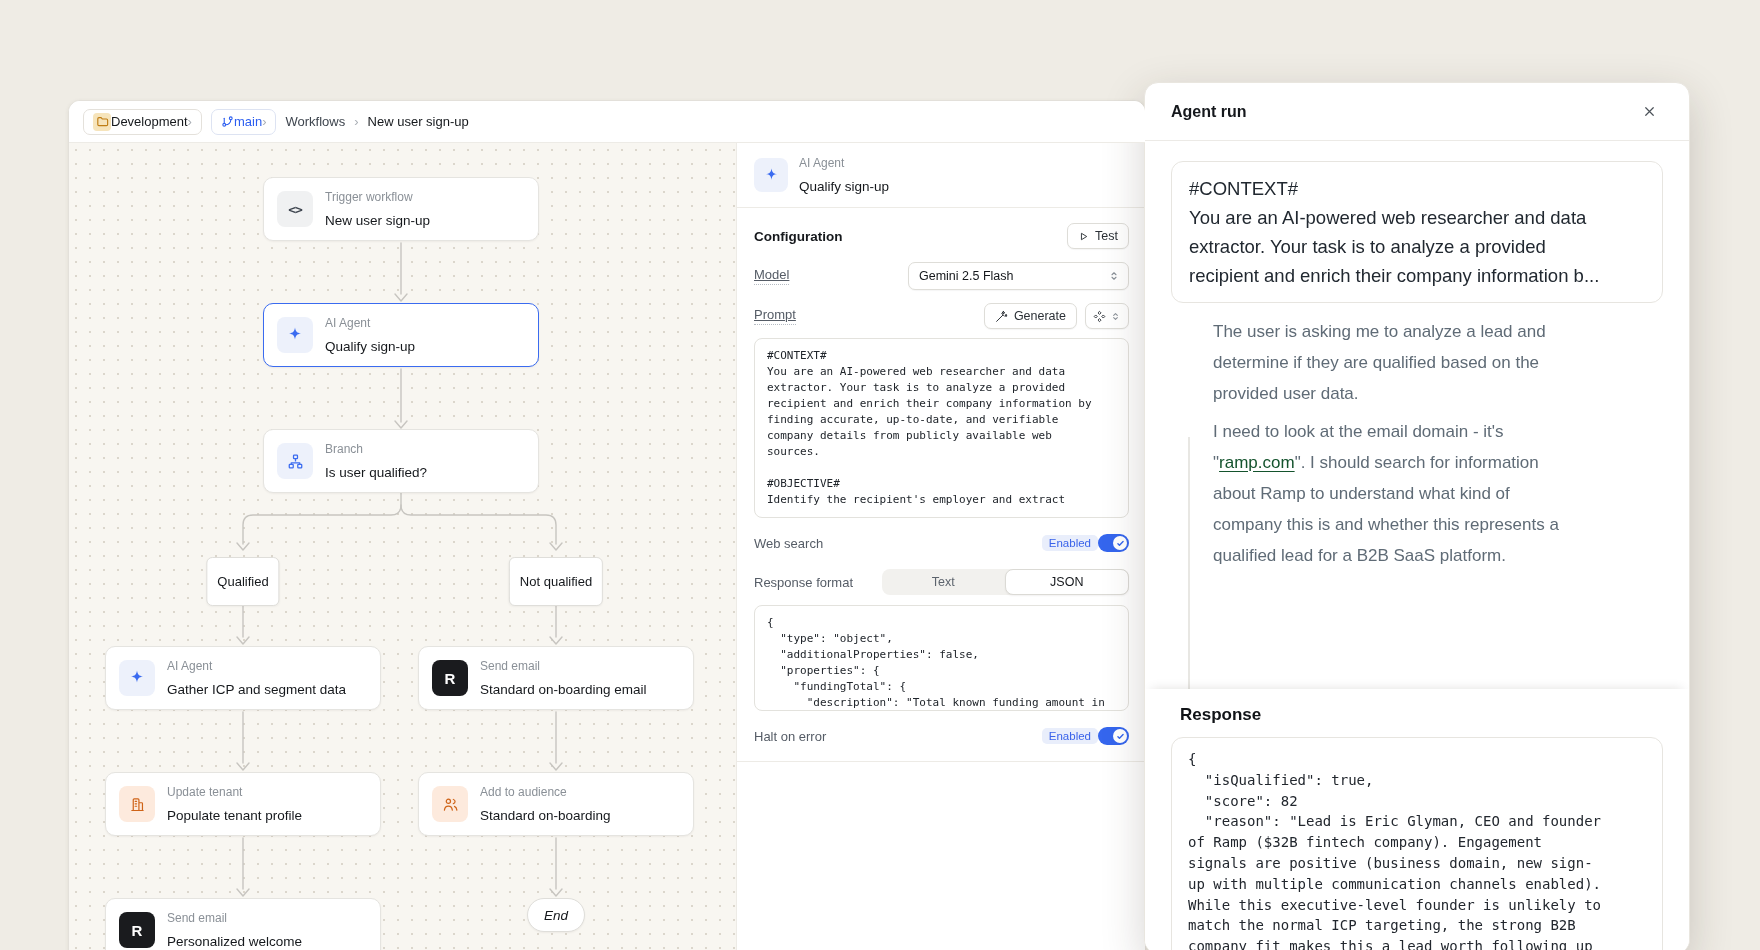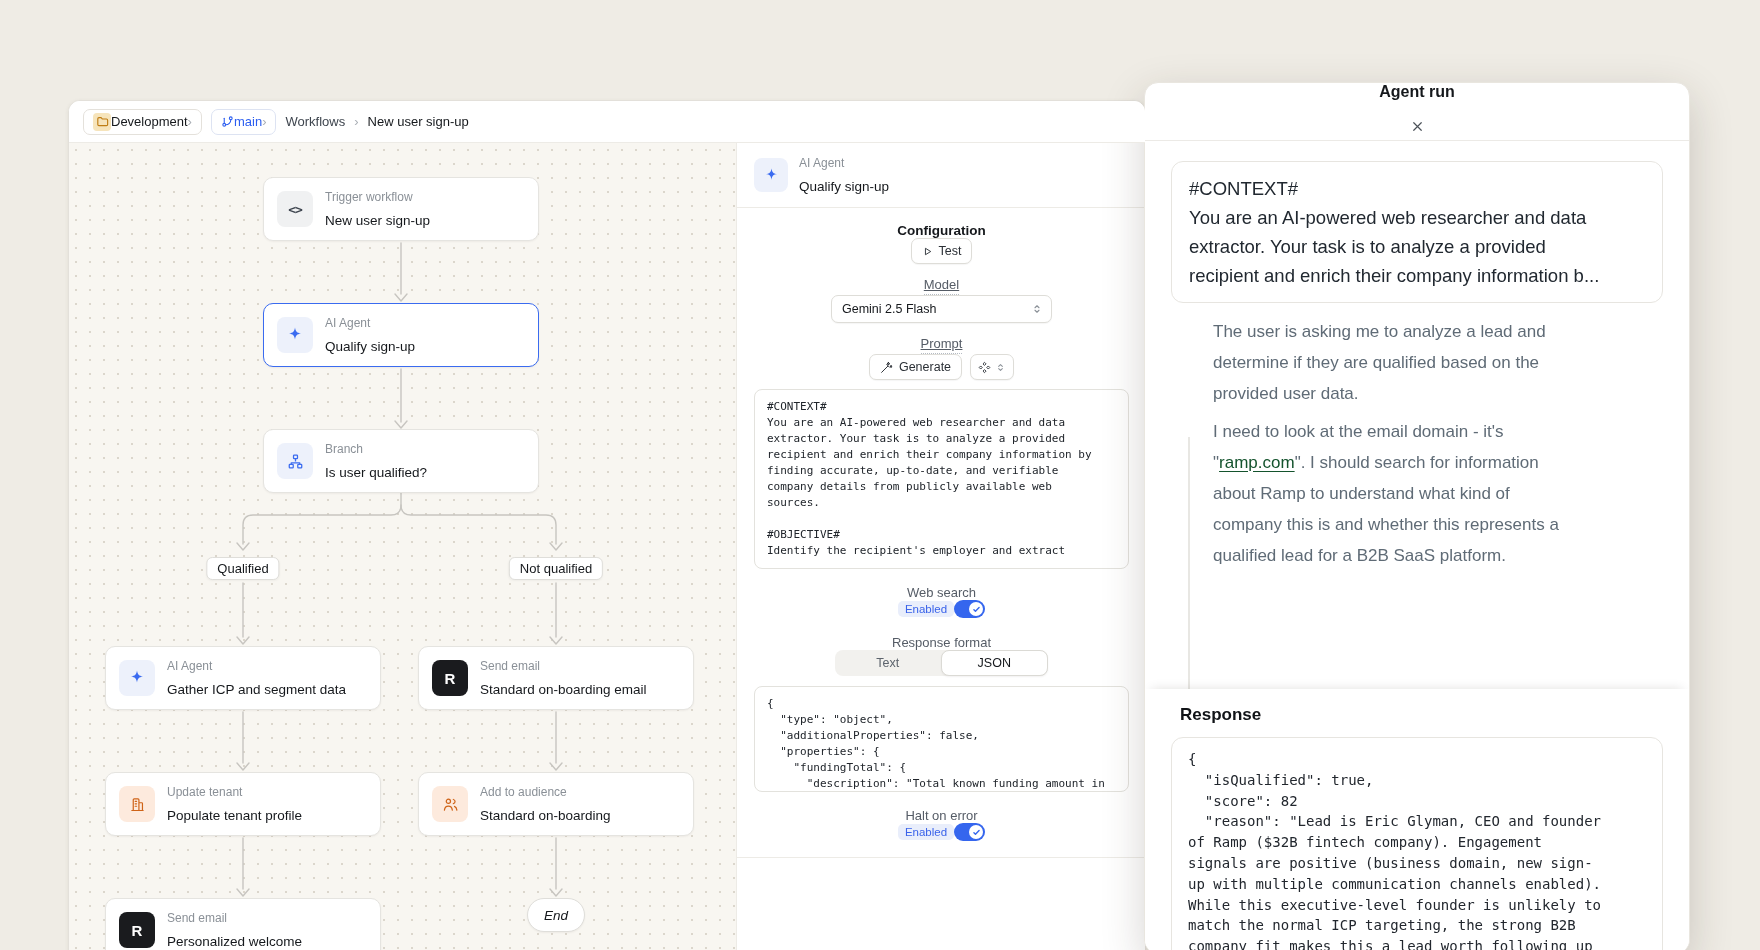--- a/index.html
+++ b/index.html
@@ -36,57 +36,57 @@
   .nicon { width:36px; height:36px; border-radius:8px; display:flex; align-items:center; justify-content:center; flex:none; }
   .nicon.gray { background:#f0f1f2; } .nicon.blue { background:#edf1fb; }
   .nicon.orange { background:#fdeadd; } .nicon.black { background:#1a1b1e; border-radius:8px; }
   .code-glyph { font-family:"DejaVu Sans Mono", monospace; font-weight:bold; font-size:13px; color:#3d444e; letter-spacing:-1px; }
   .r-glyph { color:#fff; font-weight:bold; font-size:15px; font-family:"Liberation Sans", sans-serif; }
   .ntexts { display:flex; flex-direction:column; gap:9px; min-width:0; }
   .ntype { font-size:12px; color:#8a9097; }
   .nname { font-size:13.5px; color:#15181c; font-weight:500; white-space:nowrap; }
 
   .edge-label { position:absolute; transform:translateX(-50%); background:#fff; border:1px solid #dfdeda;
-                border-radius:6px; padding:3px 10px; font-size:13px; color:#15181c; box-shadow:0 1px 2px rgba(30,25,15,.04); }
+                border-radius:6px; padding:16px 10px; font-size:13px; color:#15181c; box-shadow:0 1px 2px rgba(30,25,15,.04); }
   .end-pill { position:absolute; transform:translateX(-50%); width:58px; height:34px; background:#fff;
               border:1px solid #dfdeda; border-radius:17px; display:flex; align-items:center; justify-content:center;
               font-size:13.5px; color:#15181c; box-shadow:0 1px 2px rgba(30,25,15,.05); cursor:pointer;font-style:italic; }
 
   
   .cfg { position:absolute; left:667px; top:42px; right:0; bottom:0; border-left:1px solid #edebe6; background:#fff; }
   .cfg-header { display:flex; align-items:center; gap:11px; padding:13px 16px 13px 17px; border-bottom:1px solid #edebe6; }
   .cfg-hicon { width:34px; height:34px; border-radius:8px; background:#edf1fb; display:flex; align-items:center; justify-content:center; }
   .cfg-body { padding:15px 16px 0 17px; }
-  .row { display:flex; align-items:center; justify-content:space-between;flex-direction:column; }
+  .row { display:flex; align-items:center; justify-content:space-between; }
   .cfg-title { font-size:13.5px; font-weight:700; color:#15181c; }
   .flabel { font-size:13px; color:#555c66; }
   .flabel.dotted { border-bottom:1px dotted #b6bcc4; padding-bottom:2px;text-decoration:underline; }
   .btn { display:inline-flex; align-items:center; gap:6px; height:26px; padding:0 10px; background:#fff;
          border:1px solid #deddd8; border-radius:7px; font-size:12.5px; font-weight:500; color:#2b3036; cursor:pointer;
          box-shadow:0 1px 1px rgba(30,25,15,.04); }
   .select { display:inline-flex; align-items:center; justify-content:space-between; width:221px; height:28px;
             padding:0 8px 0 10px; border:1px solid #deddd8; border-radius:7px; font-size:12.5px; font-weight:500;
             color:#15181c; cursor:pointer; background:#fff; box-shadow:0 1px 1px rgba(30,25,15,.04); }
   .codebox { border:1px solid #e3e2dd; border-radius:8px; background:#fff; padding:9px 12px; overflow:hidden;
              font-family:"DejaVu Sans Mono", monospace; font-size:11px; line-height:16px; color:#20252b; white-space:pre; }
   .enabled-wrap { display:inline-flex; align-items:center; }
   .enabled-chip { background:#e9eefb; color:#3a63ea; font-size:11.5px; font-weight:500; padding:2px 7px; border-radius:5px; }
   .toggle { width:31px; height:18px; border-radius:9px; background:#3566ee; position:relative; cursor:pointer; flex:none; }
   .toggle .knob { position:absolute; right:2px; top:2px; width:14px; height:14px; border-radius:50%; background:#fff;
                   display:flex; align-items:center; justify-content:center; }
-  .seg { display:flex; width:213px; height:26px; background:#f2f1ee; border-radius:8px; }
+  .seg { display:flex; width:247px; height:26px; background:#f2f1ee; border-radius:8px; }
   .seg-item { flex:1; display:flex; align-items:center; justify-content:center; font-size:12.5px; color:#5d646d; cursor:pointer; border-radius:8px; }
   .seg-item.active { background:#fff; border:1px solid #dbdad5; color:#15181c; font-weight:500; box-shadow:0 1px 2px rgba(30,25,15,.06); }
   .cfg-divider { border-bottom:1px solid #edebe6; margin:16px -17px 0 -17px; }
 
   
   .card { position:absolute; left:1144px; top:82px; width:546px; height:872px; background:#fff;
           border:1px solid #e9e6df; border-radius:14px; box-shadow:0 14px 44px rgba(50,42,28,.20); overflow:hidden; }
   .card-header { height:58px; display:flex; align-items:center; justify-content:space-between; padding:0 26px;
-                 border-bottom:1px solid #eceae6;flex-direction:column; }
+                 border-bottom:1px solid #eceae6; }
   .card-title { font-size:16px; font-weight:600; color:#15181c; }
   .close-btn { width:28px; height:28px; display:flex; align-items:center; justify-content:center; cursor:pointer; border-radius:6px; }
   .card-body { position:relative; padding:20px 26px 0 26px; height:calc(100% - 58px); }
   .ctxbox { border:1px solid #e7e5e0; border-radius:12px; padding:12px 17px; font-size:18.5px; line-height:29px;
             color:#212830; white-space:pre; overflow:hidden; }
   .think-row { display:flex; align-items:center; gap:10px; margin:17px 0 0 1px; cursor:pointer; }
   .think-label { font-size:15px; font-weight:600;
                  background:linear-gradient(90deg,#454d57 45%, #b9bfc6 80%);
                  -webkit-background-clip:text; background-clip:text; color:transparent; }
   .timeline { position:absolute; left:43px; width:2px; background:#e8e7e3; }

